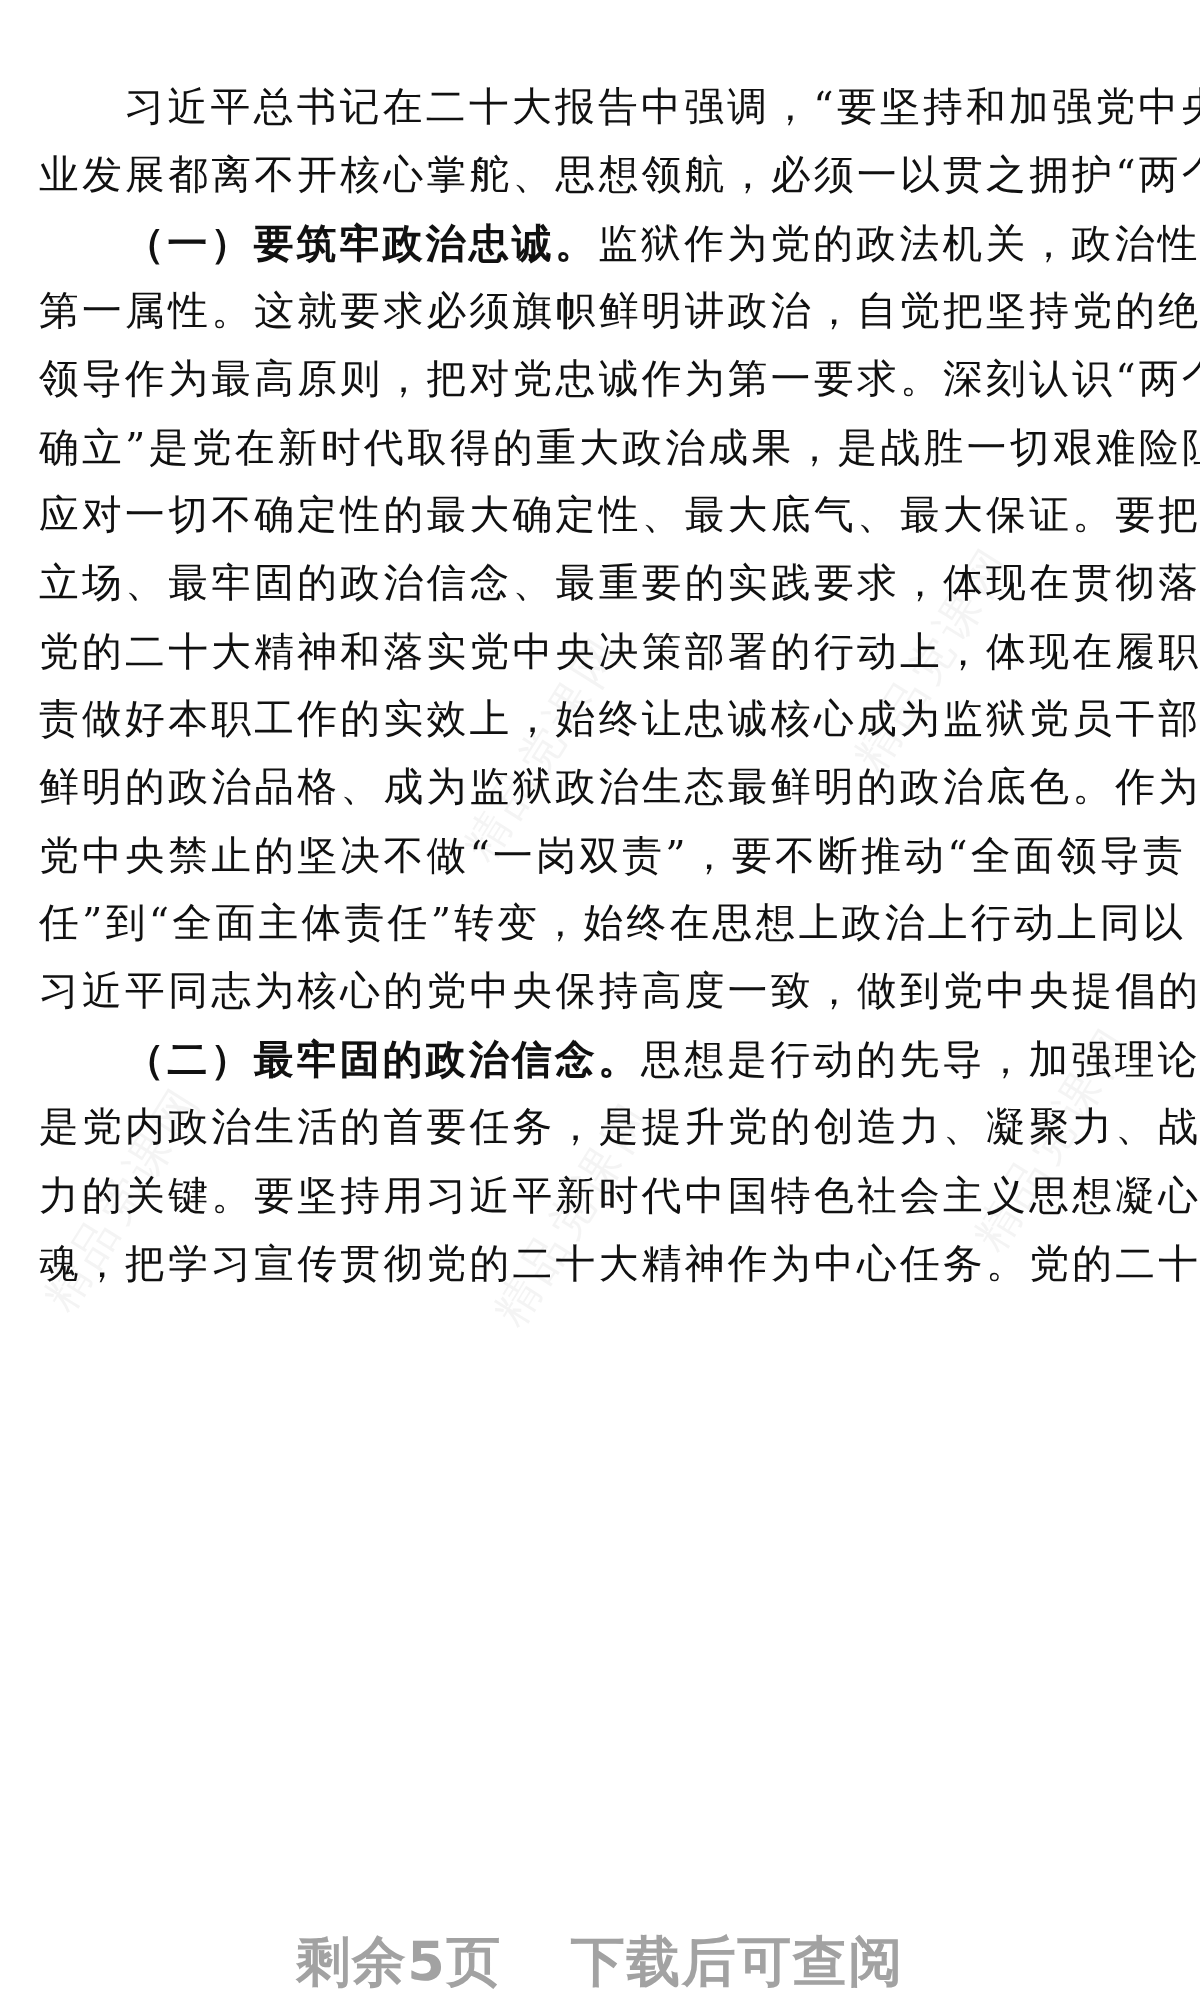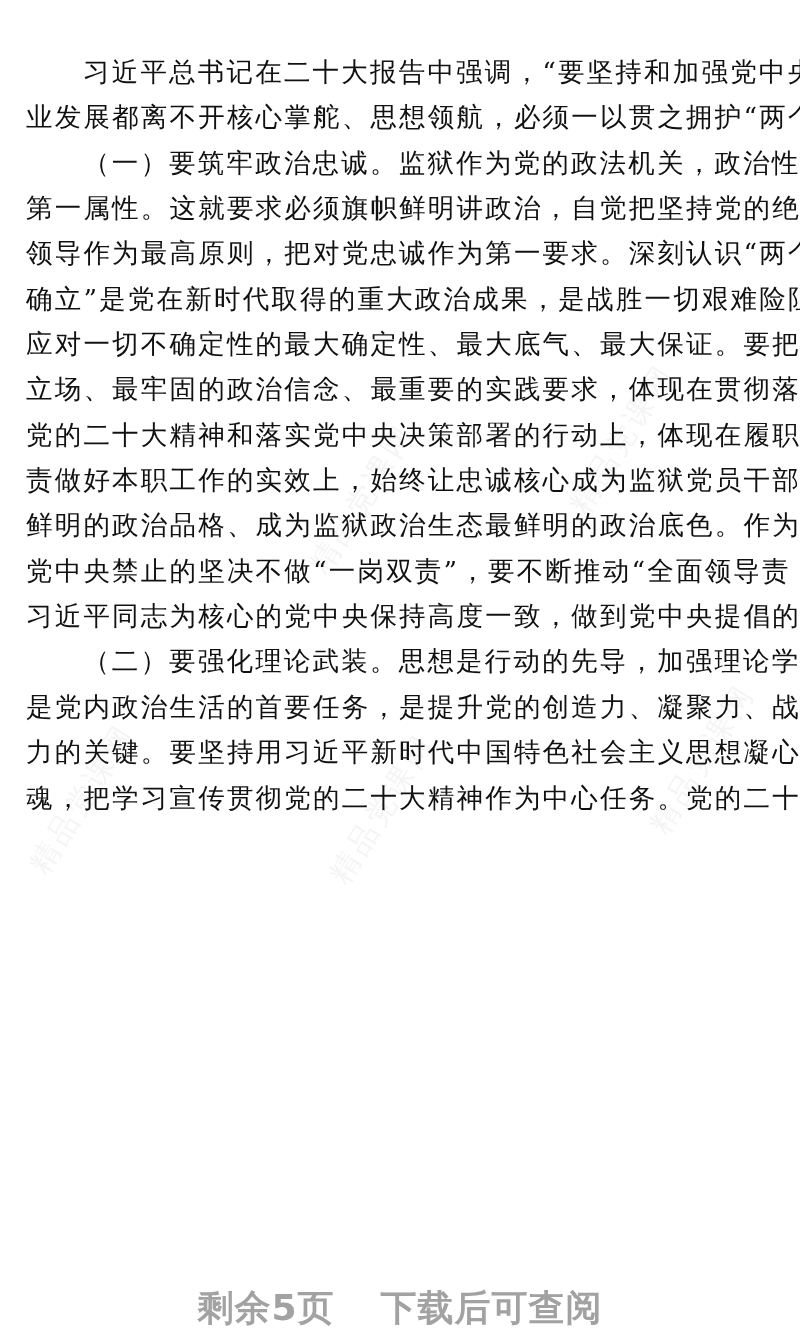--- a/index.html
+++ b/index.html
@@ -4,21 +4,21 @@
 <style>
   html, body { margin: 0; padding: 0; background: #ffffff; }
   body { width: 800px; height: 1330px; position: relative; overflow: hidden;
          font-family: "DejaVu Serif", "Liberation Serif", serif; color: #111111; }
   .page { position: absolute; left: 0; top: 0; width: 800px; height: 1330px; }
   .doc-body { position: absolute; left: 26px; top: 49px; width: 752px; }
   .line { display: block; height: 45.35px; line-height: 45.35px; font-size: 26.5px;
           white-space: nowrap; letter-spacing: 2.2px; text-align: justify; text-align-last: justify; }
   .line.last { text-align-last: left; }
   .line.indent { padding-left: 57px; }
-  .heading { font-weight: normal; }
+  .heading { font-weight: bold; }
   .watermark-layer { position: absolute; left: 0; top: 0; width: 800px; height: 1330px; pointer-events: none; }
   .wm { position: absolute; font-size: 30px; color: rgba(150,150,150,0.10);
         transform: rotate(-58deg); transform-origin: left top; white-space: nowrap;
         font-family: "DejaVu Sans", sans-serif; letter-spacing: 4px; }
   .footer-cta { position: absolute; left: 0; top: 1284px; width: 800px; text-align: center;
                 font-family: "DejaVu Sans", "Liberation Sans", sans-serif; font-weight: bold;
                 font-size: 36px; color: #a2a2a2; letter-spacing: 1px; }
   .footer-cta .gap { display: inline-block; width: 46px; }
 </style>
 </head>
@@ -45,25 +45,26 @@
       <span class="line indent"><span class="heading">（一）要筑牢政治忠诚。</span><span>监狱作为党的政法机关，政治性是</span></span>
       <span class="line">第一属性。这就要求必须旗帜鲜明讲政治，自觉把坚持党的绝对</span>
       <span class="line">领导作为最高原则，把对党忠诚作为第一要求。深刻认识“两个</span>
       <span class="line">确立”是党在新时代取得的重大政治成果，是战胜一切艰难险阻、</span>
       <span class="line">应对一切不确定性的最大确定性、最大底气、最大保证。要把忠</span>
       <span class="line">立场、最牢固的政治信念、最重要的实践要求，体现在贯彻落实</span>
       <span class="line">党的二十大精神和落实党中央决策部署的行动上，体现在履职尽</span>
       <span class="line">责做好本职工作的实效上，始终让忠诚核心成为监狱党员干部最</span>
       <span class="line">鲜明的政治品格、成为监狱政治生态最鲜明的政治底色。作为党</span>
       <span class="line">党中央禁止的坚决不做“一岗双责”，要不断推动“全面领导责</span>
+      <span class="line">任”到“全面主体责任”转变，始终在思想上政治上行动上同以</span>
       <span class="line">习近平同志为核心的党中央保持高度一致，做到党中央提倡的坚</span>
     </div>
 
     <div>
-      <span class="line indent"><span class="heading">（二）要强化理论武装。</span><span>思想是行动的先导，加强理论学习，</span></span>
+      <span class="line indent"><span class="heading">（二）最牢固的政治信念。</span><span>思想是行动的先导，加强理论学习，</span></span>
       <span class="line">是党内政治生活的首要任务，是提升党的创造力、凝聚力、战斗</span>
       <span class="line">力的关键。要坚持用习近平新时代中国特色社会主义思想凝心铸</span>
       <span class="line">魂，把学习宣传贯彻党的二十大精神作为中心任务。党的二十大</span>
     </div>
 
   </div>
 
   <div class="footer-cta">
     <span>剩余5页</span><span class="gap"></span><span>下载后可查阅</span>
   </div>

